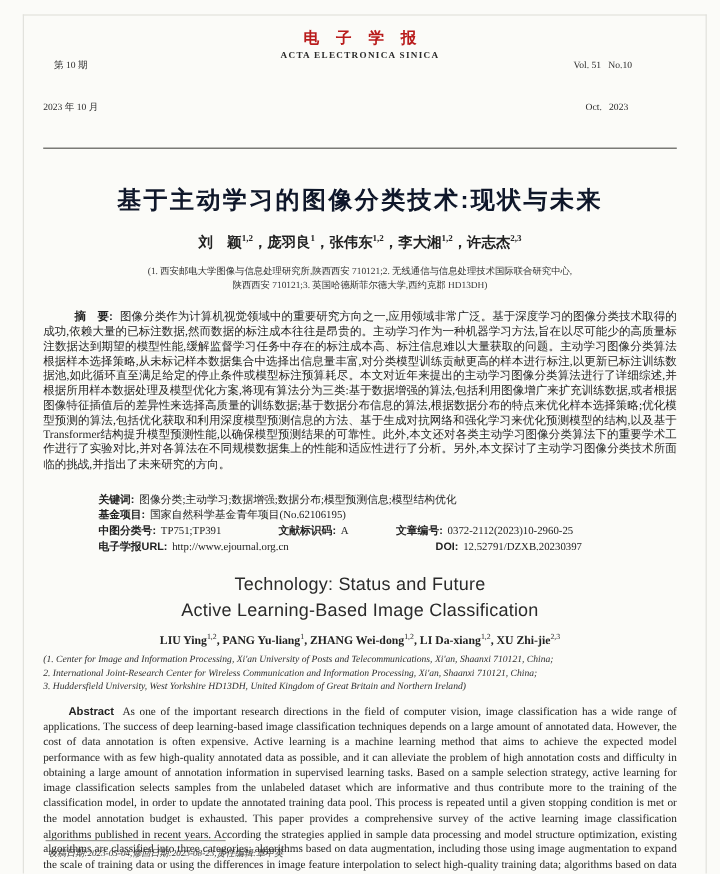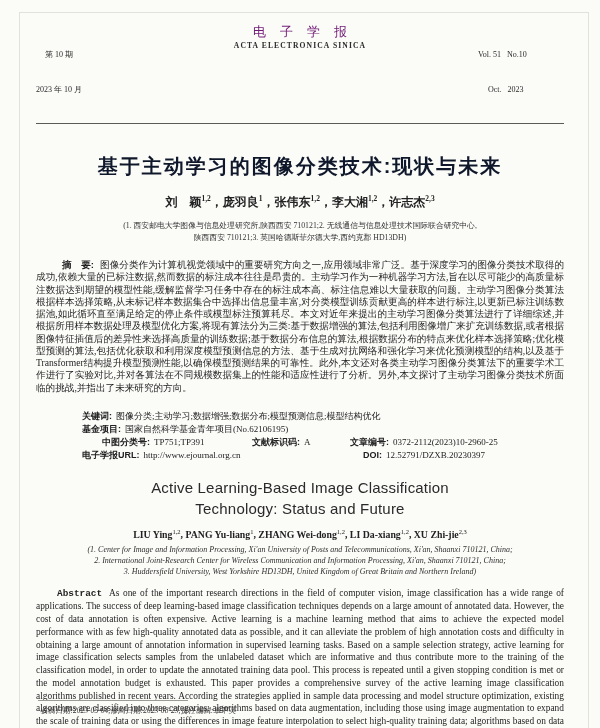--- a/index.html
+++ b/index.html
@@ -15,54 +15,54 @@
   }
   .page{position:absolute;inset:0;padding:26px 36px 0;box-sizing:border-box;}
 
   
   .journal-header{display:flex;justify-content:space-between;align-items:flex-start;
     font-size:8px;line-height:11.5px;color:#2a2a2a;}
   .jh-left,.jh-right{white-space:pre;min-width:86px;}
   .jh-left .l1{padding-left:9px;}
   .jh-right .l2{padding-left:10px;}
   .jh-center{text-align:center;flex:1;}
-  .jh-title-cn{font-size:13px;font-weight:400;letter-spacing:14px;padding-left:14px;color:#701a75;}
+  .jh-title-cn{font-size:13px;font-weight:700;letter-spacing:14px;padding-left:14px;color:#b91c1c;}
   .jh-title-en{font-size:7.6px;font-weight:700;letter-spacing:1.1px;margin-top:2px;}
   .header-rule{border:none;border-top:1.4px solid #5a5a56;margin:5px 0 0;}
 
   
   .title-cn{font-family:"Liberation Sans", sans-serif;font-size:20px;font-weight:700;
     letter-spacing:2px;text-align:center;margin:29px 0 0;color:#0f172a;}
   .authors-cn{text-align:center;margin-top:14px;font-size:12px;color:#222;font-weight:bold;}
   .authors-cn sup{font-size:7.5px;}
   .affil-cn{text-align:center;font-size:7.8px;line-height:11.5px;margin-top:9px;color:#333;}
 
   
   .abs-cn{margin:16px 0 16px;font-size:9.6px;line-height:12.25px;text-align:justify;
     text-indent:26px;color:#1f1f1f;}
   .lbl{font-family:"Liberation Sans", sans-serif;font-weight:700;font-style:normal;}
   .abs-cn .lbl{margin-right:6px;}
   .meta{margin:7px 0 0 46px;font-size:9px;line-height:13.2px;color:#222;}
   .meta .lbl{margin-right:4px;}
   .meta-row{white-space:nowrap;}
   .cell{display:inline-block;}
-  .w150{width:150px;margin-left:20px;}
+  .w150{width:150px;}
   .w98{width:98px;}
   .w281{width:281px;}
 
   
   .title-en{font-family:"Liberation Sans", sans-serif;font-size:15px;line-height:21px;
     font-weight:400;letter-spacing:.2px;text-align:center;margin-top:14px;color:#2a2a2a;}
   .authors-en{text-align:center;font-size:9.8px;font-weight:700;margin-top:9px;color:#222;}
   .authors-en sup{font-size:6.5px;font-weight:400;}
-  .affil-en{text-align:center;font-style:italic;font-size:8px;line-height:11.3px;
+  .affil-en{font-style:italic;font-size:8px;line-height:11.3px;
     margin-top:4px;color:#2e2e2e;}
   .abs-en{margin-top:9px;font-size:9.4px;line-height:12.75px;text-align:justify;
     text-indent:21px;color:#1f1f1f;}
-  .abs-en .lbl{font-family:Liberation Mono, monospace;font-weight:700;margin-right:7px;}
+  .abs-en .lbl{font-family:Liberation Sans, sans-serif;font-weight:700;margin-right:7px;}
 
   
   .footnote-rule{position:absolute;left:38px;bottom:27px;width:150px;
     border-top:1px solid #9a9a96;}
   .footnote{position:absolute;left:40px;bottom:12px;font-size:7.6px;color:#333;font-style:italic;}
 </style>
 </head>
 <body>
 
 <div class="scan-edge"></div>
@@ -107,22 +107,22 @@
     </div>
     <div class="meta-row">
       <span class="cell w150"><b class="lbl">中图分类号:</b><span>TP751;TP391</span></span><span class="cell w98"><b class="lbl">文献标识码:</b><span>A</span></span><span class="cell"><b class="lbl">文章编号:</b><span>0372-2112(2023)10-2960-25</span></span>
     </div>
     <div class="meta-row">
       <span class="cell w281"><b class="lbl">电子学报URL:</b><span>http://www.ejournal.org.cn</span></span><span class="cell"><b class="lbl">DOI:</b><span>12.52791/DZXB.20230397</span></span>
     </div>
   </div>
 
   <div class="title-en">
+    <div>Technology: Status and Future</div>
     <div>Active Learning-Based Image Classification</div>
-    <div>Technology: Status and Future</div>
   </div>
 
   <div class="authors-en">
     <span><span>LIU Ying</span><sup>1,2</sup><span>, </span></span><span><span>PANG Yu-liang</span><sup>1</sup><span>, </span></span><span><span>ZHANG Wei-dong</span><sup>1,2</sup><span>, </span></span><span><span>LI Da-xiang</span><sup>1,2</sup><span>, </span></span><span><span>XU Zhi-jie</span><sup>2,3</sup><span></span></span>
   </div>
 
   <div class="affil-en">
     <div>(1. Center for Image and Information Processing, Xi'an University of Posts and Telecommunications, Xi'an, Shaanxi 710121, China;</div>
     <div>2. International Joint-Research Center for Wireless Communication and Information Processing, Xi'an, Shaanxi 710121, China;</div>
     <div>3. Huddersfield University, West Yorkshire HD13DH, United Kingdom of Great Britain and Northern Ireland)</div>

